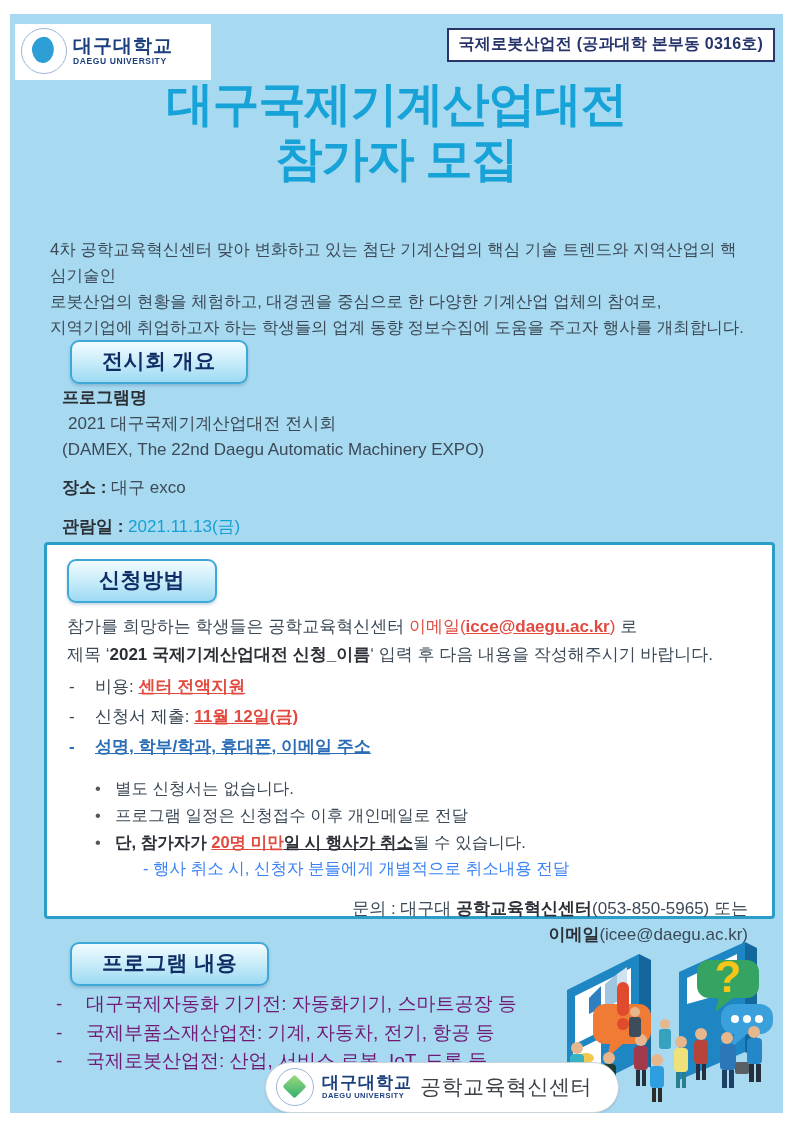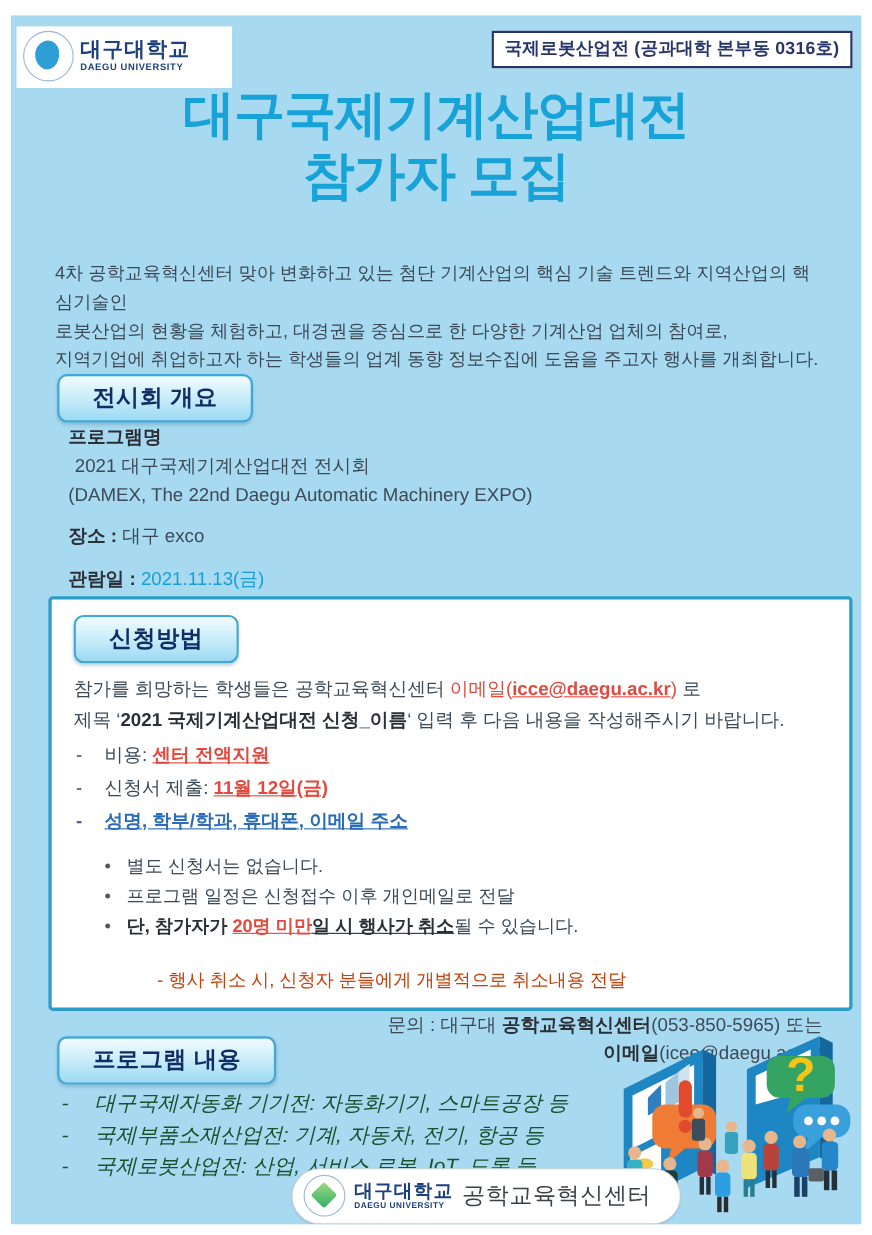--- a/index.html
+++ b/index.html
@@ -61,20 +61,21 @@
   
   .sec-hdr{
     display:inline-block;
     background:linear-gradient(#f2fbff 0%,#cdeefa 45%,#9cdaf3 100%);
     border:2px solid #3fa8d6;
     border-radius:9px;
     padding:5px 30px 7px 30px;
     font-size:21px;font-weight:800;color:#102d66;
     box-shadow:0 2px 3px rgba(40,90,130,.25);
     letter-spacing:.5px;
+    margin-left:18px;
   }
   
   .ov-hdr{position:absolute;top:326px;left:42px;}
   .overview{position:absolute;top:372px;left:52px;right:40px;font-size:17px;color:#3c4a57;}
   .overview .lbl{font-weight:800;color:#2b2f36;}
   .overview .row{margin-bottom:2px;line-height:1.42;}
   .overview .gap{height:12px;}
   .date-val{color:#17a0d6;}
   
   .apply-box{
@@ -89,30 +90,30 @@
   .red{color:#e2493f;}
   .red-u{color:#e2493f;text-decoration:underline;text-decoration-color:#e2493f;font-weight:700;}
   .blue-u{color:#2a6cb5;text-decoration:underline;font-weight:700;}
   .blue{color:#2a6cb5;font-weight:700;}
   .bold{font-weight:800;color:#2b2f36;}
   .bold-u{font-weight:700;color:#2b2f36;text-decoration:underline;}
   .dash-list{margin-top:4px;font-size:17px;line-height:1.75;}
   .dash-list .dash{display:inline-block;width:26px;padding-left:2px;}
   .bullet-list{margin-top:14px;margin-left:28px;font-size:16.5px;line-height:1.62;color:#3c4a57;}
   .bullet-list .b{display:inline-block;width:20px;color:#555;}
-  .sub-note{margin-left:48px;color:#c2410c;margin-top:23px;}
+  .sub-note{margin-left:48px;color:#3b82f6;}
   .contact{
     margin-top:14px;
     text-align:right;
     font-size:17px;line-height:1.5;color:#3c4a57;
     padding-right:4px;
   }
   
   .prog-hdr{position:absolute;top:928px;left:42px;}
-  .prog-list{position:absolute;top:976px;left:42px;width:540px;font-size:19px;line-height:1.5;color:#14532d;font-style:italic;}
+  .prog-list{position:absolute;top:976px;left:42px;width:540px;font-size:19px;line-height:1.5;color:#701a75;}
   .prog-list .dash{display:inline-block;width:30px;padding-left:4px;}
   
   .footer-pill{
     position:absolute;left:255px;top:1048px;
     background:#ffffff;border:1px solid #c9d2d9;
     border-radius:26px;
     display:flex;align-items:center;gap:8px;
     padding:5px 26px 6px 10px;
     z-index:3;
     box-shadow:0 1px 2px rgba(0,0,0,.12);

